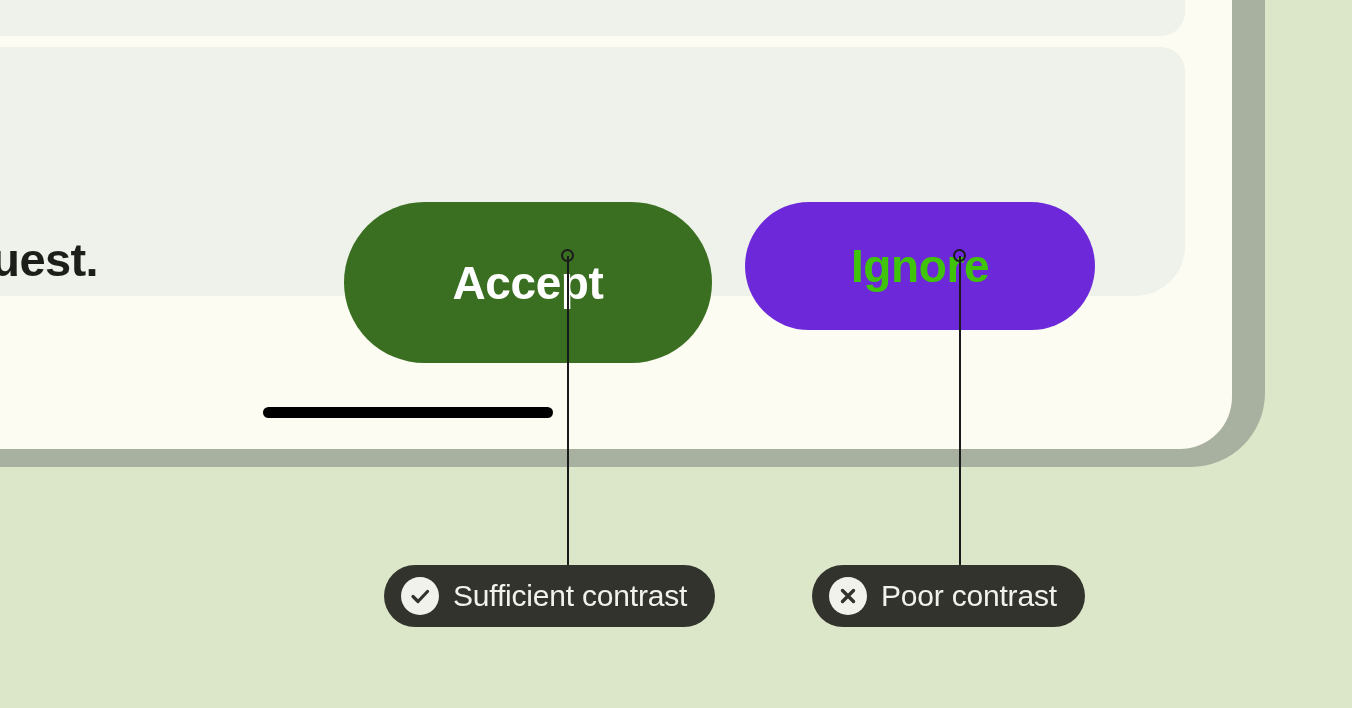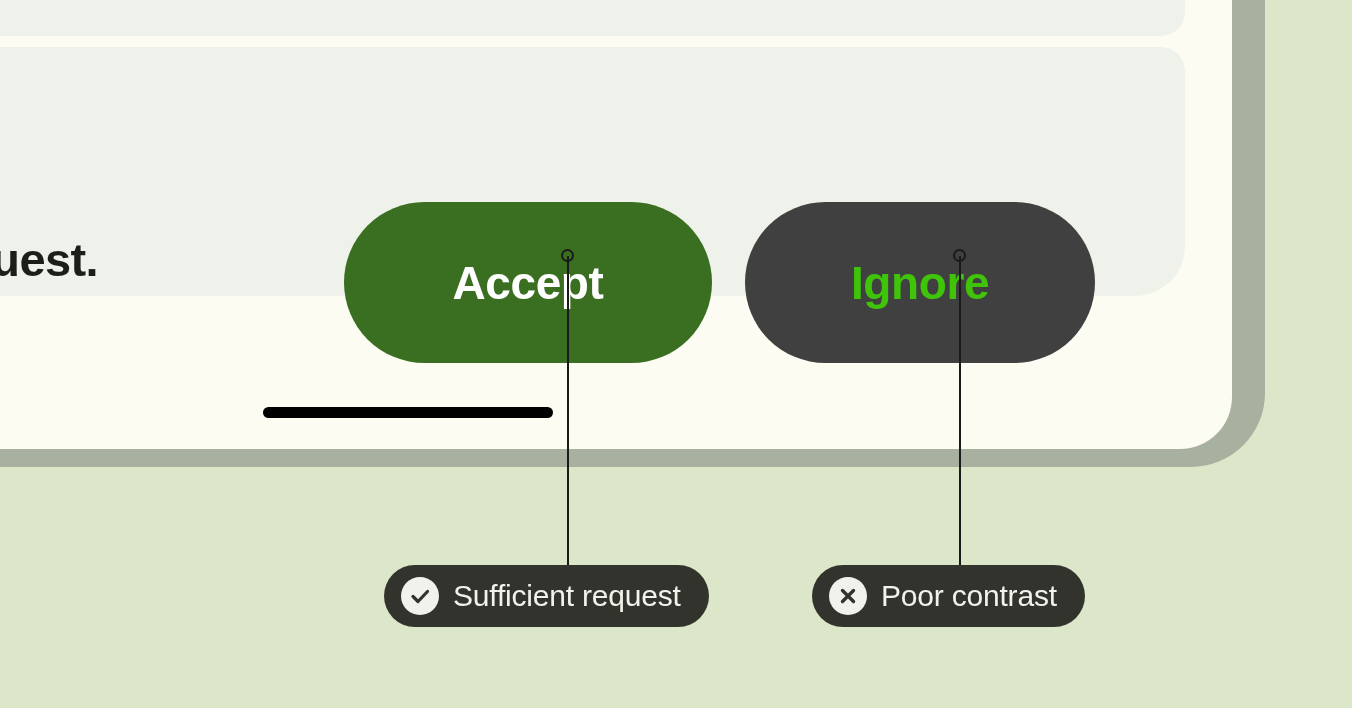--- a/index.html
+++ b/index.html
@@ -96,22 +96,22 @@
     top: 155px;
     width: 368px;
     height: 161px;
     background: #3a6f21;
     color: #ffffff;
   }
   .btn-ignore {
     left: 845px;
     top: 155px;
     width: 350px;
-    height: 161px;
-    background: #404040;
+    height: 128px;
+    background: #6d28d9;
     color: #3fc40a;
   }
 
   
   .home-bar {
     position: absolute;
     left: 323px;
     top: 467px;
     width: 290px;
     height: 11px;
@@ -209,21 +209,21 @@
 
   <div class="leader leader-ignore"></div>
   <div class="ring ring-ignore"></div>
 
   <div class="pill pill-good">
     <span class="badge">
       <svg width="24" height="24" viewBox="0 0 24 24" aria-hidden="true">
         <path d="M5 12.5 L10 17.5 L19.5 7.5" fill="none" stroke="#32332C" stroke-width="3.2" stroke-linecap="round" stroke-linejoin="round"></path>
       </svg>
     </span>
-    <span class="pill-label">Sufficient request</span>
+    <span class="pill-label">Sufficient contrast</span>
   </div>
 
   <div class="pill pill-bad">
     <span class="badge">
       <svg width="24" height="24" viewBox="0 0 24 24" aria-hidden="true">
         <path d="M6.5 6.5 L17.5 17.5 M17.5 6.5 L6.5 17.5" fill="none" stroke="#32332C" stroke-width="3.4" stroke-linecap="round"></path>
       </svg>
     </span>
     <span class="pill-label">Poor contrast</span>
   </div>

